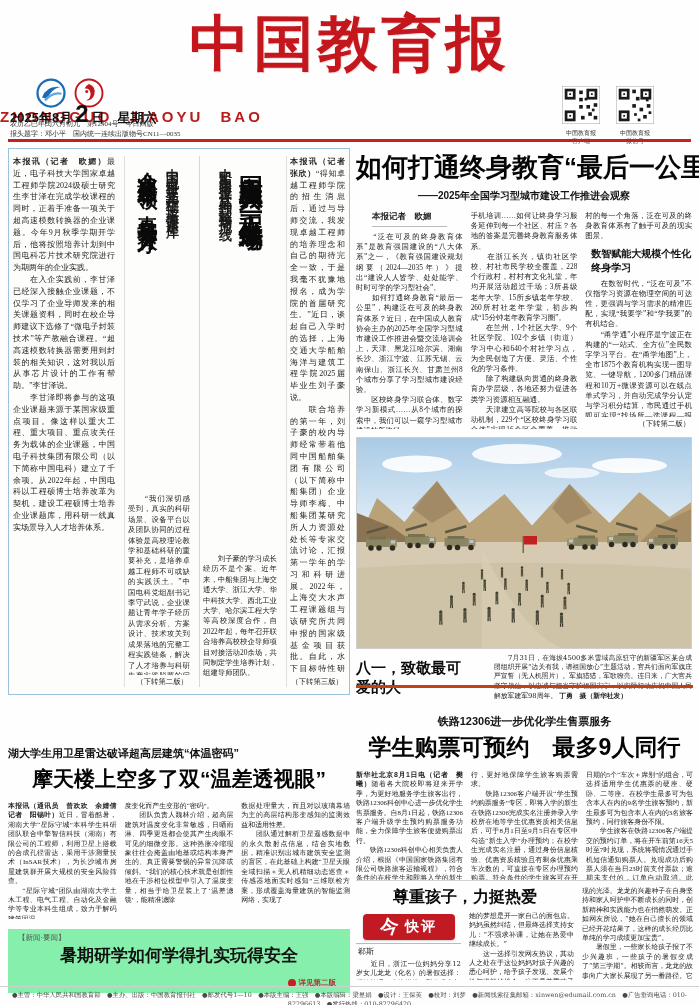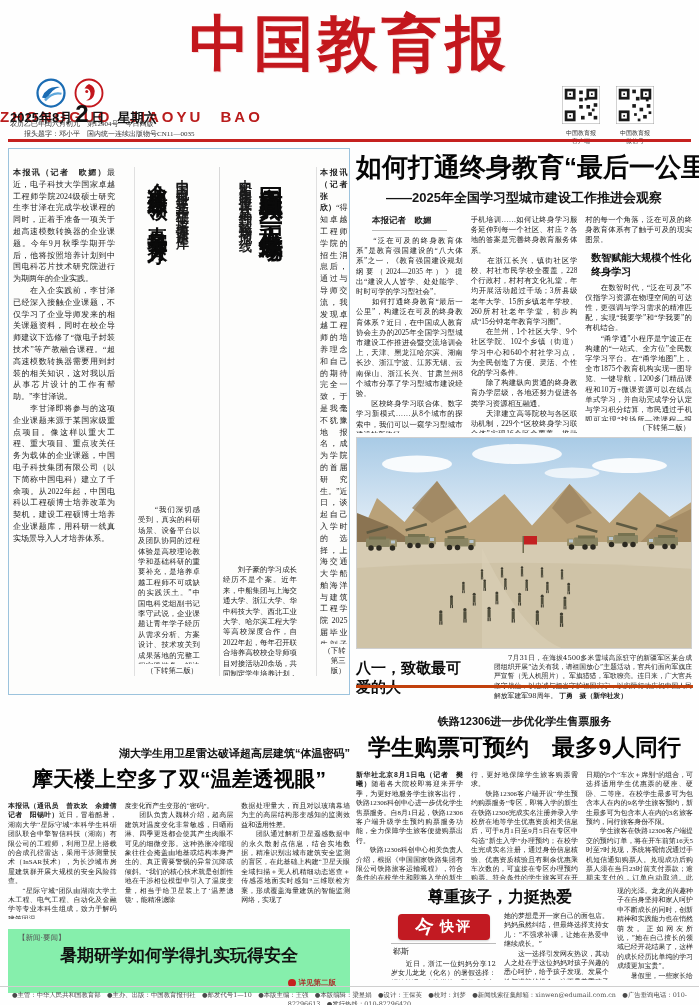--- a/index.html
+++ b/index.html
@@ -7,90 +7,90 @@
   .page { position:relative; width:699px; height:1005px; margin:0 auto; background:#fefefe; overflow:hidden; color:#222; }
 
   
   .masthead { position:absolute; left:0; top:0; width:699px; height:146px; }
   .mh-title { position:absolute; left:0; right:0; top:4px; text-align:center; font-size:60px; font-weight:bold; color:#c3171d; letter-spacing:4px; font-family:"DejaVu Serif", serif; text-shadow:1px 1px 0 #d8555a33; }
   .mh-pinyin { position:absolute; left:0; right:0; top:108px; text-align:left; font-size:15px; font-weight:bold; color:#b91c1c; letter-spacing:3px; word-spacing:10px; font-family:"Liberation Sans", sans-serif; }
   .mh-logos { position:absolute; left:36px; top:78px; display:flex; gap:8px; }
   .mh-date1 { position:absolute; left:10px; top:100px; font-size:13px; font-weight:bold; color:#111; font-family:"Liberation Sans", sans-serif; white-space:nowrap; }
   .mh-date1 .big-day { font-size:24px; padding:0 3px; }
   .mh-date2 { position:absolute; left:10px; top:119px; font-size:7px; color:#333; white-space:nowrap; }
-  .mh-date3 { position:absolute; left:24px; top:129px; font-size:7px; color:#333; white-space:nowrap; }
+  .mh-date3 { position:absolute; left:10px; top:129px; font-size:7px; color:#333; white-space:nowrap; }
   .mh-rule { position:absolute; left:8px; right:8px; top:139px; height:2.5px; background:#c5211f; }
   .qr-wrap { position:absolute; top:86px; width:44px; text-align:center; }
   .qr-app { right:96px; } .qr-wechat { right:42px; }
   .qr-label { font-size:6px; color:#333; line-height:7.5px; margin-top:2px; }
 
   
   .pre { white-space:pre-line; }
   .btxt { font-size:7.6px; line-height:10.8px; text-align:justify; color:#1d1d1d; }
   .btxt b { font-family:"Liberation Sans", sans-serif; }
   .jump { text-align:right; font-size:7.4px; color:#222; padding:2px 2px 0 0; font-family:"Liberation Sans", sans-serif; }
   .subhead { font-size:10px; font-weight:bold; font-family:"Liberation Sans", sans-serif; margin:5px 0 4px 6px; color:#111; }
   .colflex { display:flex; flex-direction:column; }
   .fill { flex:1; overflow:hidden; }
 
   
-  .left-frame { position:absolute; left:8px; top:148px; width:342px; height:547px; border:1.5px solid #9cc3dd; background:#fdfdfc; display:flex; gap:19px; padding:18px 4px; }
+  .left-frame { position:absolute; left:8px; top:148px; width:342px; height:547px; border:1.5px solid #9cc3dd; background:#fdfdfc; display:flex; gap:9px; padding:7px 4px; }
   .lf-c1 { flex:0 0 102px; }
   .lf-c2 { flex:0 0 66px; border-left:1px solid #e0e0e0; padding-left:3px; }
   .lf-c3 { flex:0 0 78px; border-left:1px solid #d8d8d8; padding-left:3px; }
   .lf-c4 { flex:1; border-left:1px solid #e0e0e0; padding-left:3px; }
   .lf-c1 .btxt, .lf-c4 .btxt { font-size:8px; line-height:11.8px; }
   .vhead-row { display:flex; justify-content:center; gap:5px; overflow:hidden; }
   .vh1 { height:338px; } .vh2 { height:398px; }
   .vbig { writing-mode:vertical-rl; text-orientation:upright; font-family:"Liberation Sans", sans-serif; font-weight:900; color:#0a0a0a; line-height:1.05; }
   .vbig1 { font-size:20px; letter-spacing:3px; }
   .vbig2 { font-size:24px; letter-spacing:2px; }
   .vkick { writing-mode:vertical-rl; text-orientation:upright; font-family:"Liberation Sans", sans-serif; font-weight:bold; font-size:13px; letter-spacing:4px; color:#1a1a1a; padding-top:2px; }
   .undertext { font-size:7.4px; line-height:10.4px; }
 
   
   .feature { position:absolute; left:356px; top:150px; width:336px; height:284px; }
   .feat-head { text-align:center; font-family:"Liberation Sans", sans-serif; font-weight:900; font-size:26px; color:#060606; letter-spacing:0; white-space:nowrap; }
-  .feat-sub { text-align:center; font-family:"Liberation Sans", sans-serif; font-weight:bold; font-size:13px; color:#151515; margin-top:4px; }
+  .feat-sub { text-align:center; font-family:"Liberation Sans", sans-serif; font-weight:bold; font-size:10px; color:#151515; margin-top:4px; }
   .feat-cols { display:flex; gap:8px; margin-top:8px; height:218px; overflow:hidden; }
   .fcol { flex:1; overflow:hidden; }
   .byline2 { font-size:8.5px; font-weight:bold; font-family:"Liberation Sans", sans-serif; margin-bottom:5px; border-bottom:1px solid #bbb; padding-bottom:3px; width:70%;margin-left:16px; }
   .fcol .btxt { font-size:7.4px; line-height:10.2px; }
 
   
   .photo-sec { position:absolute; left:356px; top:437px; width:336px; height:262px; }
   .photo-box { width:336px; height:212px; overflow:hidden; border:1px solid #cfcfcf; }
   .caption-row { display:flex; gap:20px; margin-top:5px; }
   .cap-title { flex:0 0 118px; font-family:"Liberation Sans", sans-serif; font-weight:900; font-size:15px; color:#0a0a0a; align-self:center; }
   .cap-text { flex:1; font-size:6.8px; line-height:9.2px; text-align:justify; color:#222; font-family:"DejaVu Serif", serif; }
   .cap-text b { font-family:"Liberation Sans", sans-serif; }
 
   
   .railway { position:absolute; left:356px; top:685px; width:337px; height:173px; border-top:3px solid #c2410c; padding-top:26px; }
   .rw-kicker { text-align:center; font-size:11px; font-weight:bold; font-family:"Liberation Sans", sans-serif; color:#161616; }
-  .rw-head { text-align:center; font-size:23px; font-weight:900; font-family:Liberation Mono, monospace; color:#050505; margin-top:3px; white-space:nowrap; }
+  .rw-head { text-align:center; font-size:23px; font-weight:900; font-family:Liberation Sans, sans-serif; color:#050505; margin-top:3px; white-space:nowrap; }
   .rw-cols { display:flex; gap:8px; margin-top:7px; height:112px; overflow:hidden; }
   .rw-cols .btxt { font-size:6.9px; line-height:9.4px; }
 
   
   .comment { position:absolute; left:356px; top:880px; width:337px; height:100px; border-top:1px solid #d2d2d2; padding-top:4px; display:flex; gap:8px; overflow:hidden; }
-  .cm-left { flex:0 0 218px;margin-left:35px; }
+  .cm-left { flex:0 0 218px; }
   .cm-head { text-align:center; font-size:16px; font-weight:900; font-family:"Liberation Sans", sans-serif; color:#0a0a0a; margin:2px 0 4px; }
   .cm-cols { display:flex; gap:8px; overflow:hidden; }
   .cm-col { flex:1; overflow:hidden; }
   .cm-right { flex:1; overflow:hidden; padding-top:2px; }
   .comment .btxt { font-size:6.9px; line-height:9.4px; font-family:"DejaVu Serif", serif; }
   .kp-badge { background:#c21a22; border-radius:4px; color:#fff; display:flex; align-items:center; justify-content:center; gap:6px; height:26px; width:92px; margin:2px auto 3px; box-shadow:0 1px 2px #00000033; }
   .kp-jin { font-size:19px; font-family:"DejaVu Serif", serif; transform:rotate(-12deg); font-weight:bold; }
   .kp-label { font-size:14px; font-weight:bold; font-family:"Liberation Sans", sans-serif; letter-spacing:2px; }
   .cm-author { font-size:8px; color:#333; border-top:1px solid #bbb; padding:2px 0 3px 2px; margin-top:2px; font-family:"Liberation Sans", sans-serif; }
 
   
   .skyscraper { position:absolute; left:8px; top:700px; width:342px; height:226px; padding-top:46px; }
-  .sk-kicker { text-align:right; font-size:11px; font-weight:bold; font-family:"Liberation Sans", sans-serif; color:#141414; }
+  .sk-kicker { text-align:left; font-size:11px; font-weight:bold; font-family:"Liberation Sans", sans-serif; color:#141414; }
   .sk-head { text-align:center; font-size:21px; font-weight:900; font-family:"Liberation Sans", sans-serif; color:#050505; margin-top:4px; white-space:nowrap; }
   .sk-cols { display:flex; gap:8px; margin-top:8px; height:118px; overflow:hidden; }
   .sk-cols .btxt { font-size:6.9px; line-height:9.4px; }
 
   
   .newsbox { position:absolute; left:8px; top:929px; width:342px; height:64px; background:#86efac; padding:4px 10px; }
   .nb-tag { font-size:7.5px; color:#555; font-family:"Liberation Sans", sans-serif; }
   .nb-head { text-align:center; font-size:17px; font-weight:900; font-family:"Liberation Sans", sans-serif; color:#111; margin-top:1px; }
   .nb-ref { position:absolute; right:14px; bottom:5px; font-size:7.5px; font-weight:bold; color:#a8322c; font-family:"Liberation Sans", sans-serif; display:flex; align-items:center; gap:3px; }
   .nb-dot { width:8px; height:8px; border-radius:50%; background:#c5211f; display:inline-block; }

